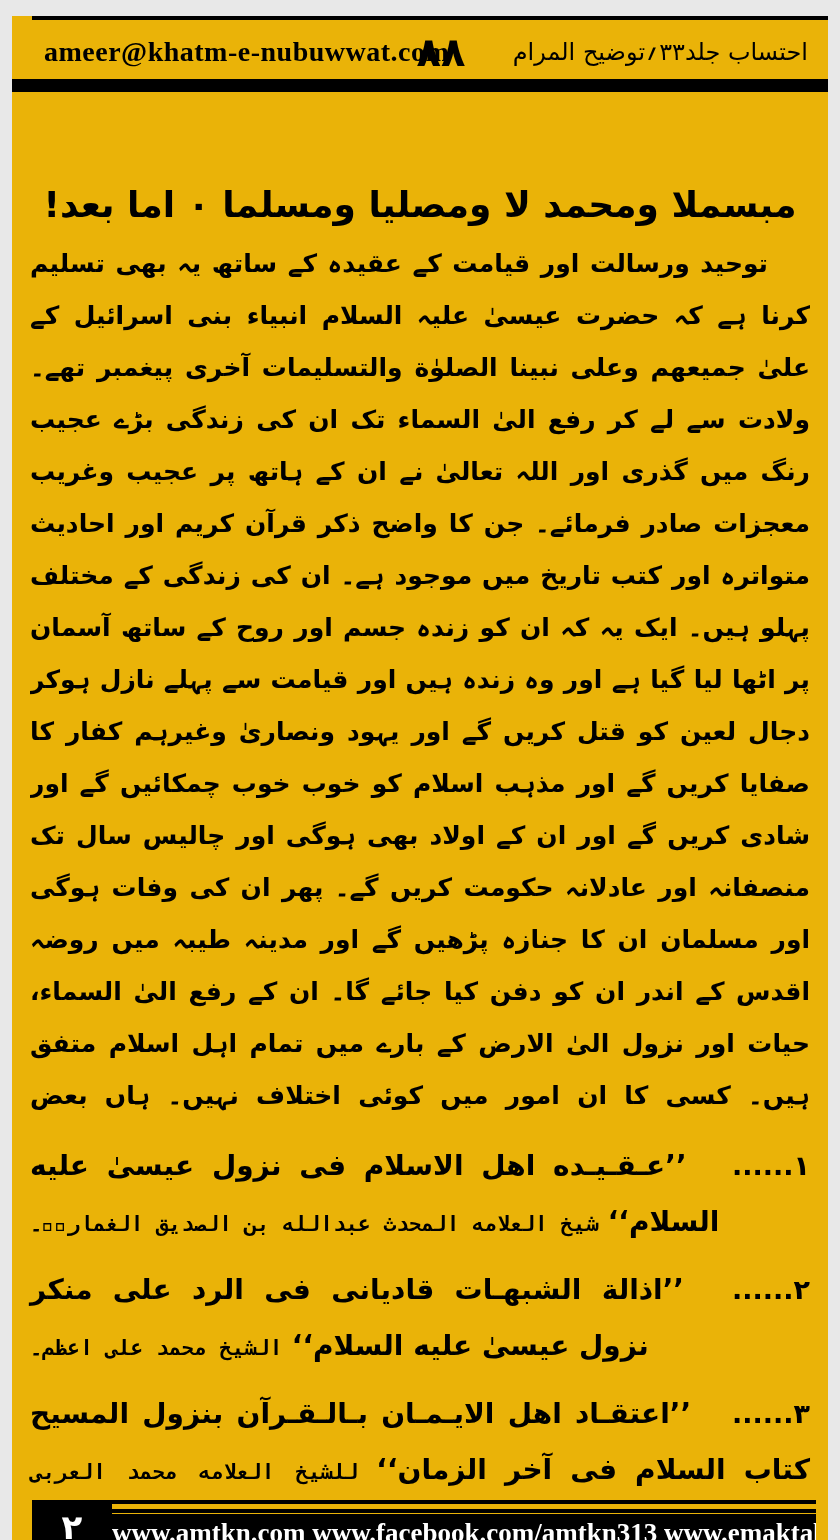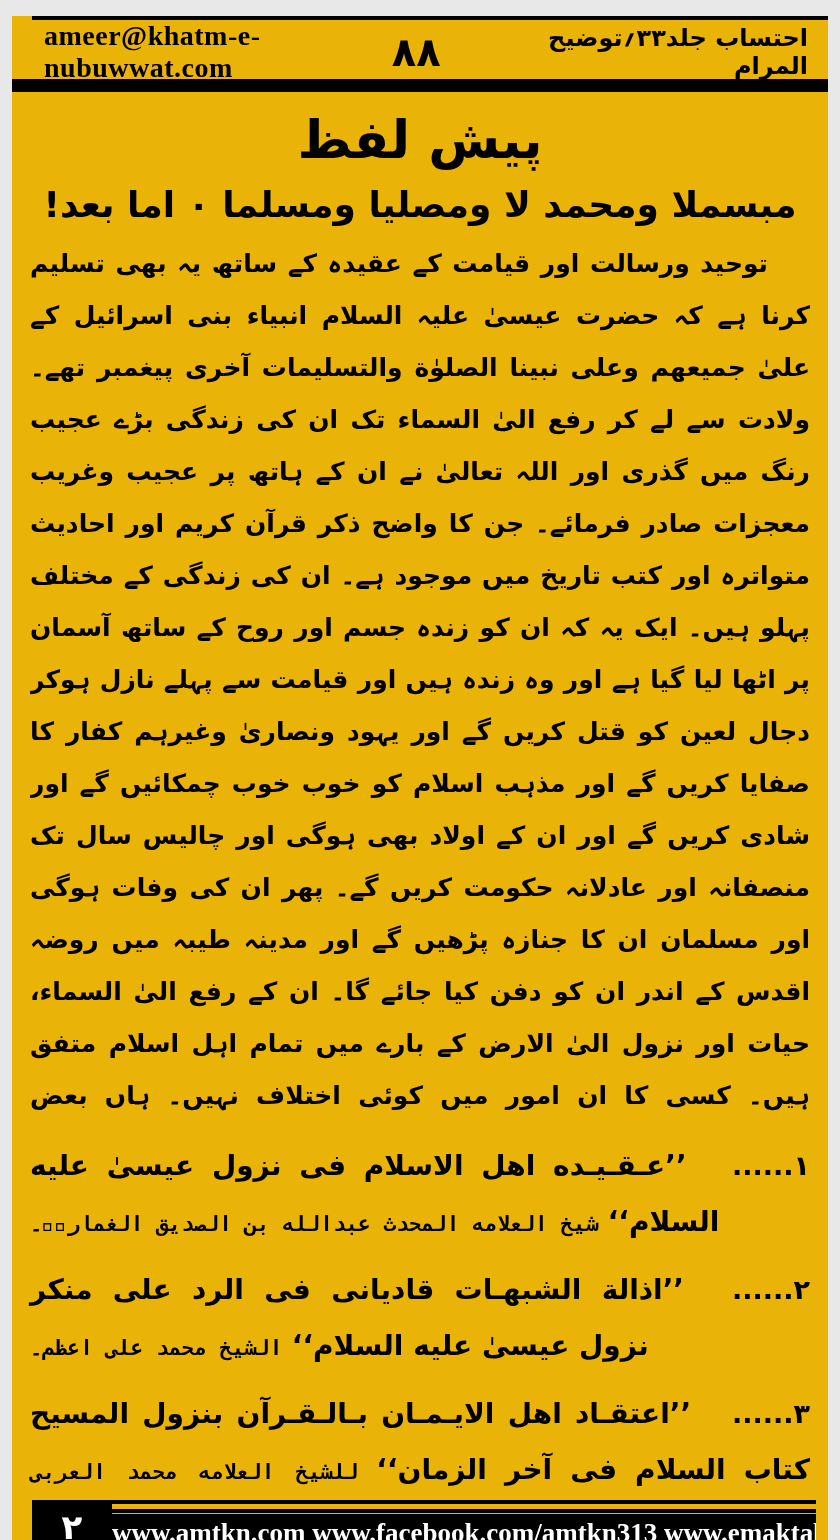--- a/index.html
+++ b/index.html
@@ -26,22 +26,23 @@
     font-family: "Liberation Serif", "DejaVu Serif", serif;
     font-weight: bold; font-size: 28px; letter-spacing: 0.5px;
   }
   .header-pagenum {
     font-family: "DejaVu Sans", sans-serif;
     font-weight: bold; font-size: 40px;
     transform: translateX(-40px);
   }
   .header-booktitle {
     direction: rtl;
-    font-weight: bold; font-size: 24px;
+    font-weight: normal; font-size: 24px;
     font-family: "DejaVu Sans", sans-serif;
+    text-align: center;
   }
   .header-rule {
     position: absolute; top: 63px; left: 0; right: 0;
     height: 13px; background: #000;
   }
   
   .page-title {
     position: absolute; top: 84px; left: 0; right: 0; margin: 0;
     text-align: center; direction: rtl;
     font-size: 52px; font-weight: bold; line-height: 80px;
@@ -104,21 +105,20 @@
   <div class="top-rule"></div>
 
   <div class="header">
     <div class="header-email">ameer@khatm-e-nubuwwat.com</div>
     <div class="header-pagenum">۸۸</div>
     <div class="header-booktitle">احتساب جلد۳۳؍توضیح المرام</div>
   </div>
 
   <div class="header-rule"></div>
 
-  <h1 class="page-title">پیش لفظ</h1>
 
   <div class="basmala">مبسملا ومحمد لا ومصلیا ومسلما ۰ اما بعد!</div>
 
   <div class="body-text">توحید ورسالت اور قیامت کے عقیدہ کے ساتھ یہ بھی تسلیم کرنا ہے کہ حضرت عیسیٰ علیہ السلام انبیاء بنی اسرائیل کے علیٰ جمیعهم وعلی نبینا الصلوٰة والتسلیمات آخری پیغمبر تھے۔ ولادت سے لے کر رفع الیٰ السماء تک ان کی زندگی بڑے عجیب رنگ میں گذری اور اللہ تعالیٰ نے ان کے ہاتھ پر عجیب وغریب معجزات صادر فرمائے۔ جن کا واضح ذکر قرآن کریم اور احادیث متواترہ اور کتب تاریخ میں موجود ہے۔ ان کی زندگی کے مختلف پہلو ہیں۔ ایک یہ کہ ان کو زندہ جسم اور روح کے ساتھ آسمان پر اٹھا لیا گیا ہے اور وہ زندہ ہیں اور قیامت سے پہلے نازل ہوکر دجال لعین کو قتل کریں گے اور یہود ونصاریٰ وغیرہم کفار کا صفایا کریں گے اور مذہب اسلام کو خوب خوب چمکائیں گے اور شادی کریں گے اور ان کے اولاد بھی ہوگی اور چالیس سال تک منصفانہ اور عادلانہ حکومت کریں گے۔ پھر ان کی وفات ہوگی اور مسلمان ان کا جنازہ پڑھیں گے اور مدینہ طیبہ میں روضہ اقدس کے اندر ان کو دفن کیا جائے گا۔ ان کے رفع الیٰ السماء، حیات اور نزول الیٰ الارض کے بارے میں تمام اہل اسلام متفق ہیں۔ کسی کا ان امور میں کوئی اختلاف نہیں۔ ہاں بعض فلاسفہ، ملاحدہ اور قادیانی اور لاہوری مرزائی وغیرہم باطل اور مردود فرقے ان کی حیات اور نزول کے منکر ہیں۔ اہل اسلام کے ہاں حضرت عیسیٰ علیہ الصلوٰة والسلام کا رفع الیٰ السماء، حیات اور نزول ان کے عقائد میں شامل ہے۔ جیسا کہ پیش نظر کتاب میں قارئین کرام کو مستحکم اور مضبوط حوالوں سے یہ بات معلوم ہوگی۔ قدیماً وحدیثاً علماء اسلام نے حضرت عیسیٰ علیہ السلام کے رفع الیٰ السماء، حیات اور نزول پر اپنے اپنے انداز میں بے شمار اور بہترین کتابیں لکھی ہیں۔ جن میں سے بعض درج ذیل ہیں۔</div>
 
   <div class="book-list">
 
     <div class="book-item">
       <span class="item-number">۱......</span>
       <span class="item-title">’’عـقـيـده اهل الاسلام فى نزول عيسىٰ عليه السلام‘‘</span>

